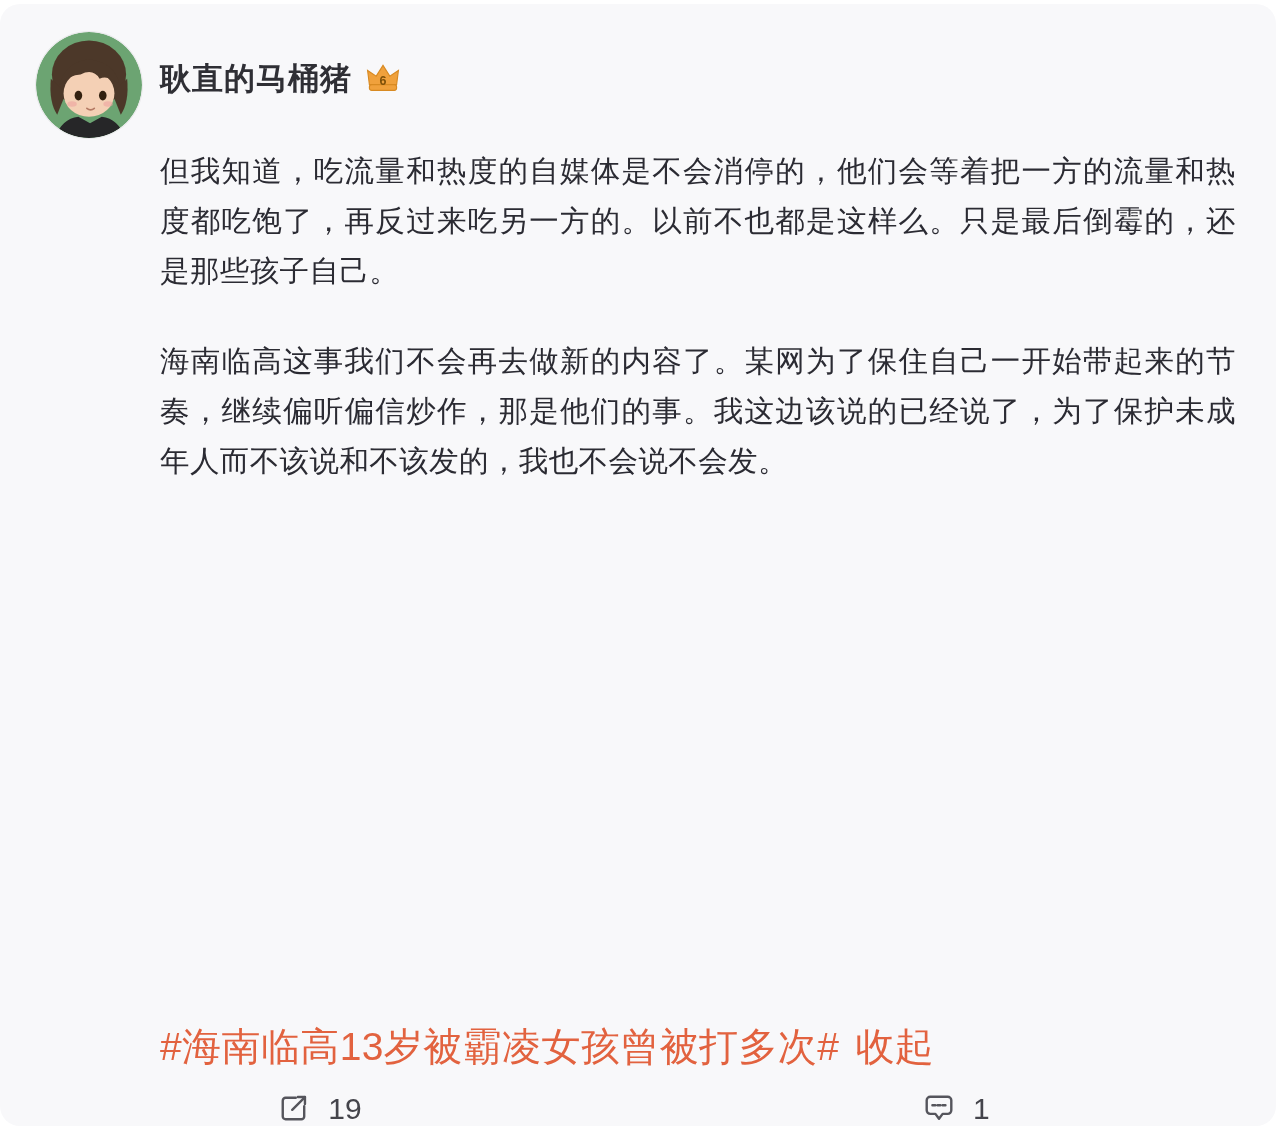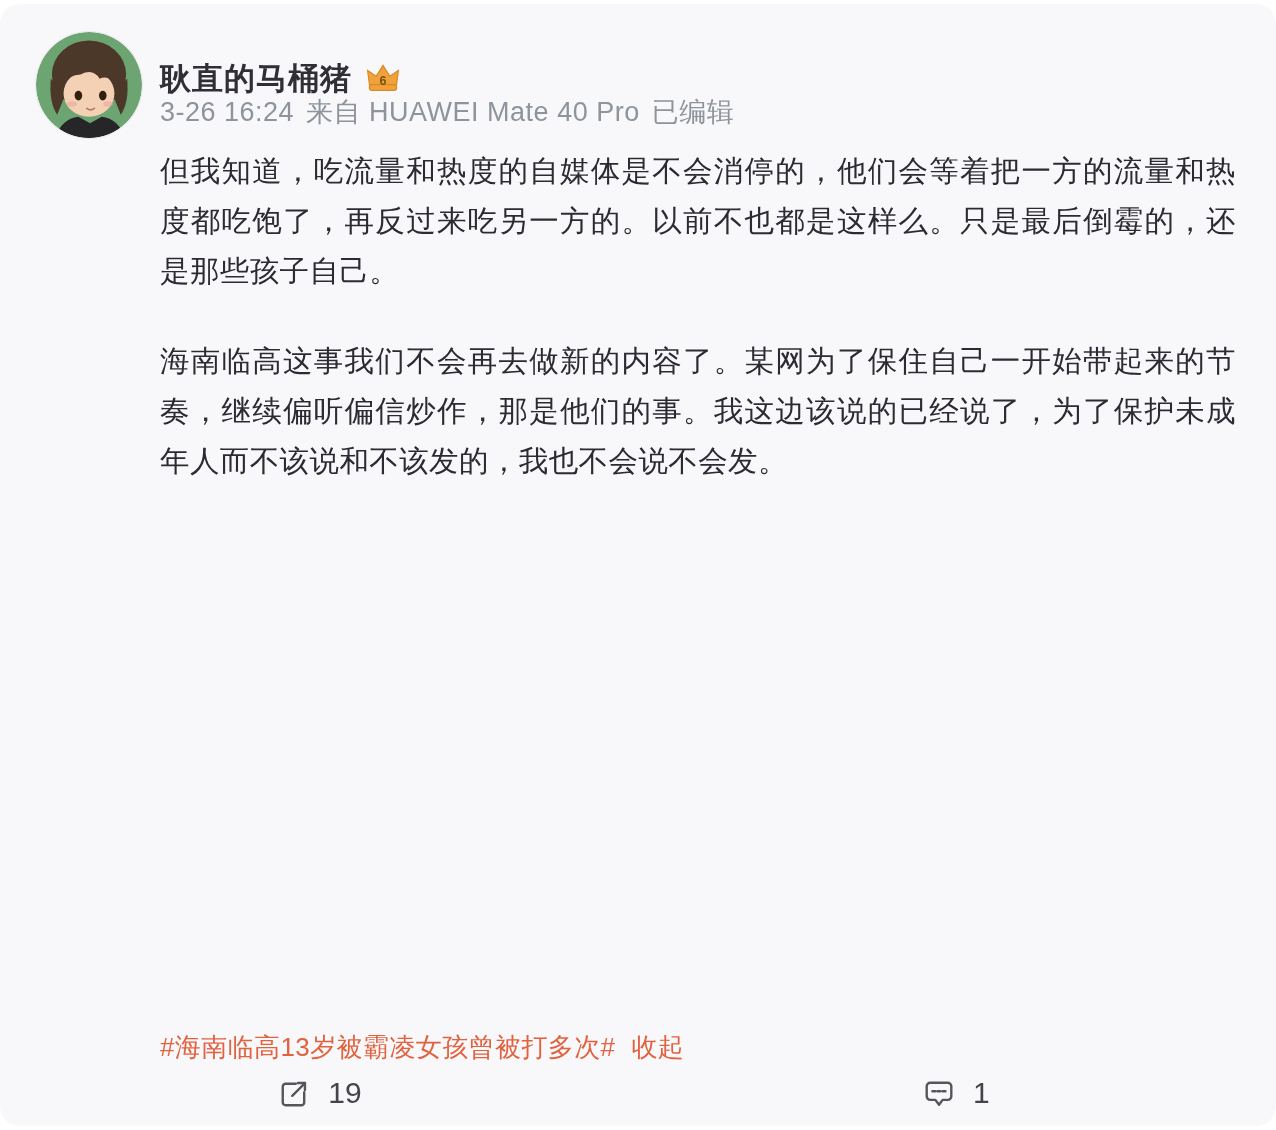--- a/index.html
+++ b/index.html
@@ -48,34 +48,34 @@
     position: absolute; left: 160px; top: 142px;
     width: 1076px;
     font-size: 29.5px; line-height: 50px;
     color: #2b2b33;
     letter-spacing: 0.4px;
     text-align: justify;
   }
   .content p { margin: 0 0 40px 0; }
   .tag-row {
     position: absolute; left: 160px; top: 1018px;
-    font-size: 26px; line-height: 50px;
+    font-size: 39px; line-height: 50px;
     letter-spacing: 0.4px;
     display: flex; gap: 16px;
   }
   .tag-link { color: #e2623f; cursor: pointer; text-decoration: none; }
   
   .actions {
     position: absolute; left: 0; top: 1072px;
     width: 1276px; height: 50px;
     display: flex;
   }
   .action-group {
     flex: 1 1 0;
-    display: flex; align-items: flex-start; justify-content: center;
+    display: flex; align-items: flex-end; justify-content: center;
     gap: 16px;
     color: #44444b;
     font-size: 30px;
     cursor: pointer;
   }
   .action-group svg { display: block; }
   .count { min-width: 20px; }
 </style>
 </head>
 <body>
@@ -110,25 +110,20 @@
     <span class="username">耿直的马桶猪</span>
     <span class="badge">
       <svg viewBox="0 0 32 30" width="38" height="34">
         <path d="M4 20 L2.4 7.5 L10 12.5 L16 3 L22 12.5 L29.6 7.5 L28 20 Z" fill="#f0a13c" stroke="#d88a22" stroke-width="1"></path>
         <rect x="4" y="20" width="24" height="5" rx="2" fill="#f0a13c" stroke="#d88a22" stroke-width="1"></rect>
         <text x="16" y="20" text-anchor="middle" font-size="11" font-weight="bold" fill="#7c4f08" font-family="Liberation Sans, sans-serif">6</text>
       </svg>
     </span>
   </div>
 
-  <div class="meta-row">
-    <span>3-26 16:24</span>
-    <span>来自 HUAWEI Mate 40 Pro</span>
-    <span>已编辑</span>
-  </div>
 
   <div class="content">
     <p>但我知道，吃流量和热度的自媒体是不会消停的，他们会等着把一方的流量和热度都吃饱了，再反过来吃另一方的。以前不也都是这样么。只是最后倒霉的，还是那些孩子自己。</p>
     <p>海南临高这事我们不会再去做新的内容了。某网为了保住自己一开始带起来的节奏，继续偏听偏信炒作，那是他们的事。我这边该说的已经说了，为了保护未成年人而不该说和不该发的，我也不会说不会发。</p>
   </div>
 
   <div class="tag-row">
     <a class="tag-link">#海南临高13岁被霸凌女孩曾被打多次#</a>
     <a class="tag-link">收起</a>
   </div>

